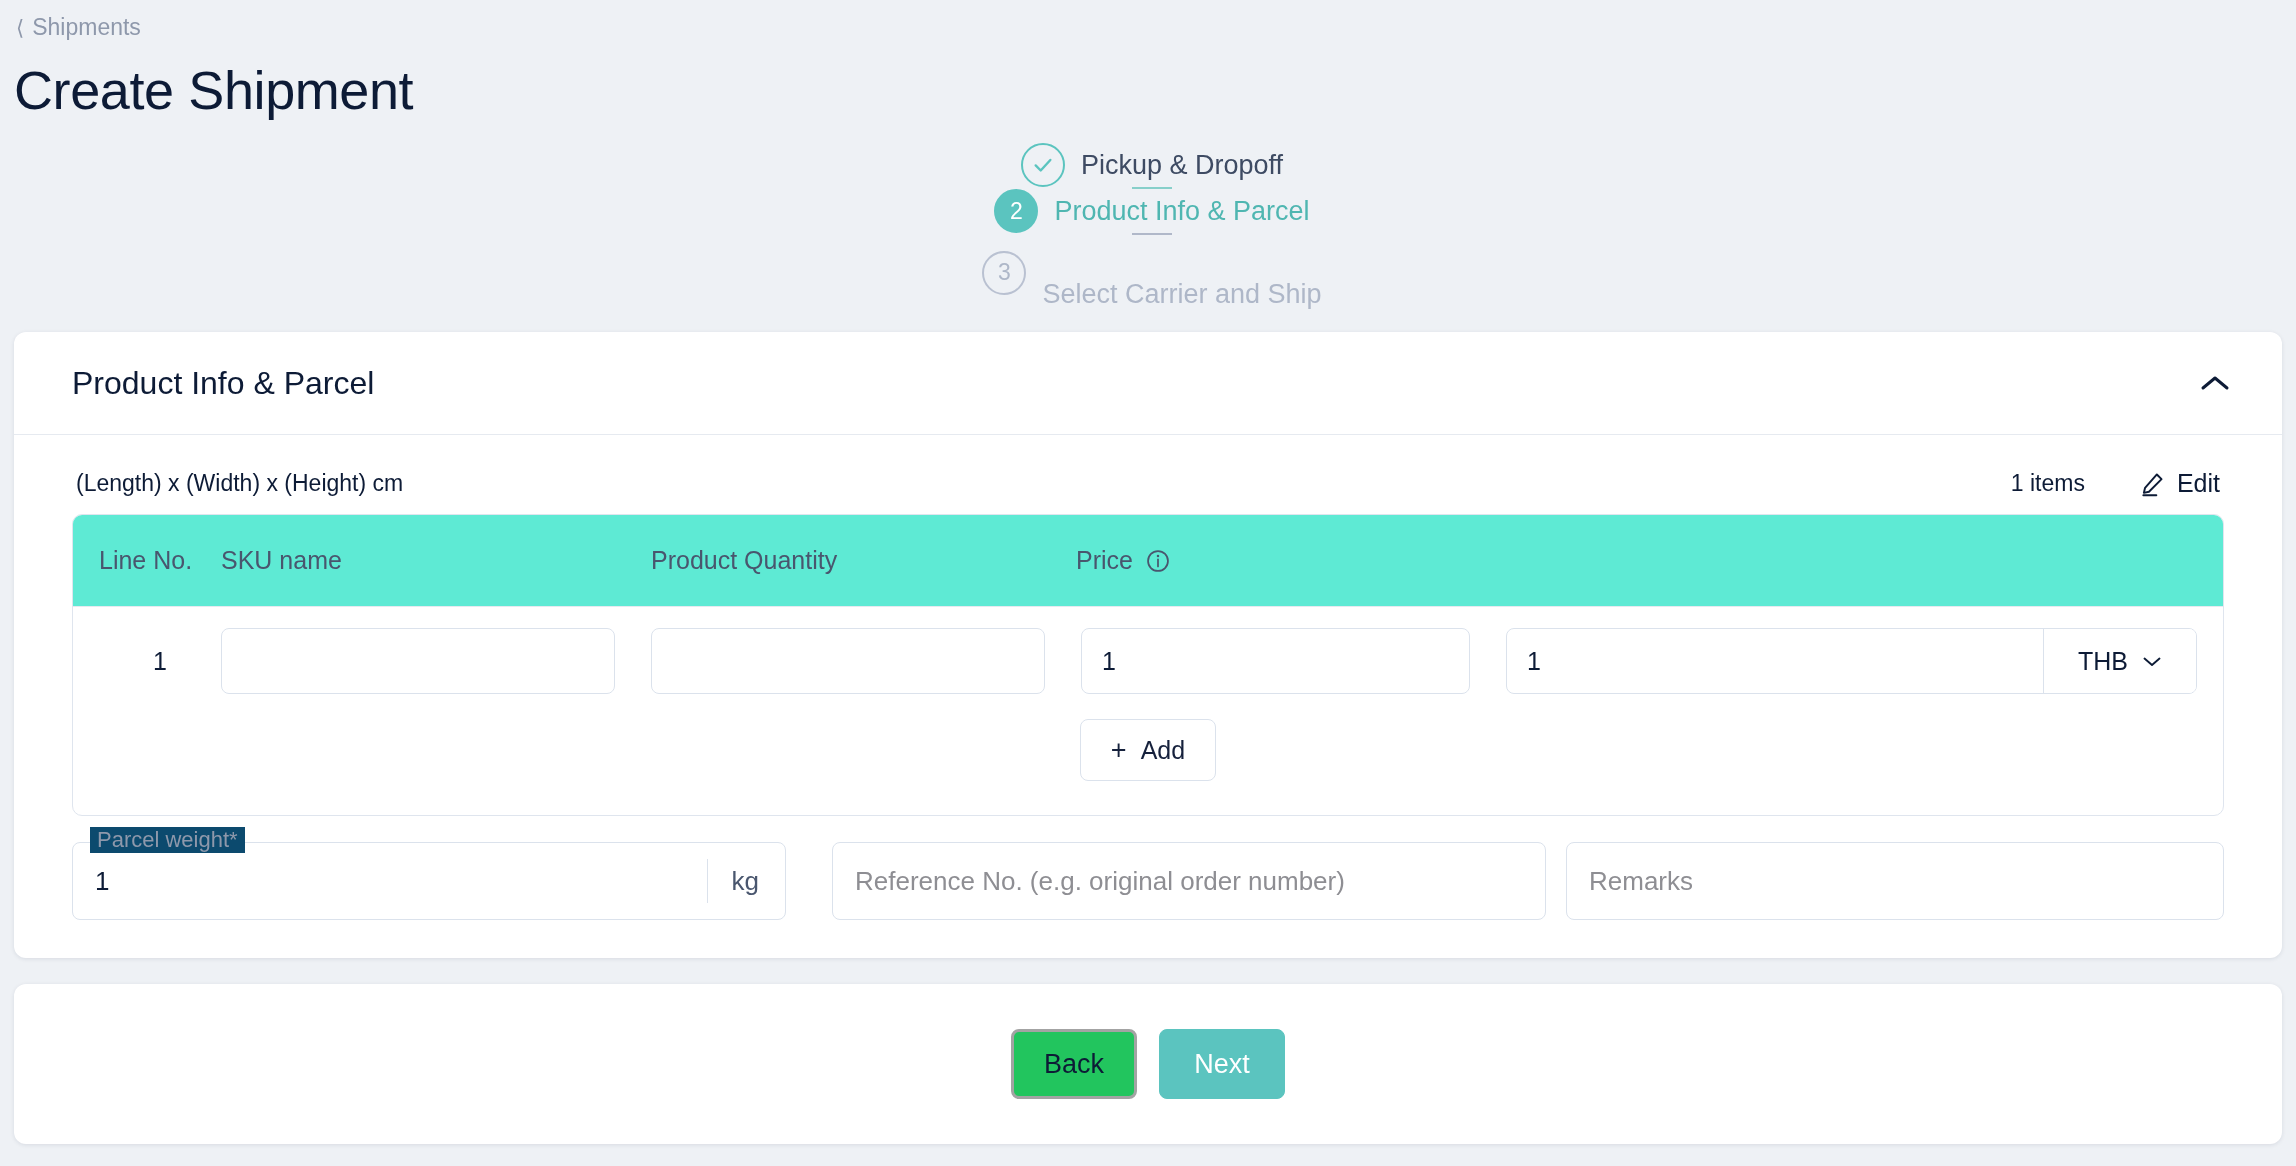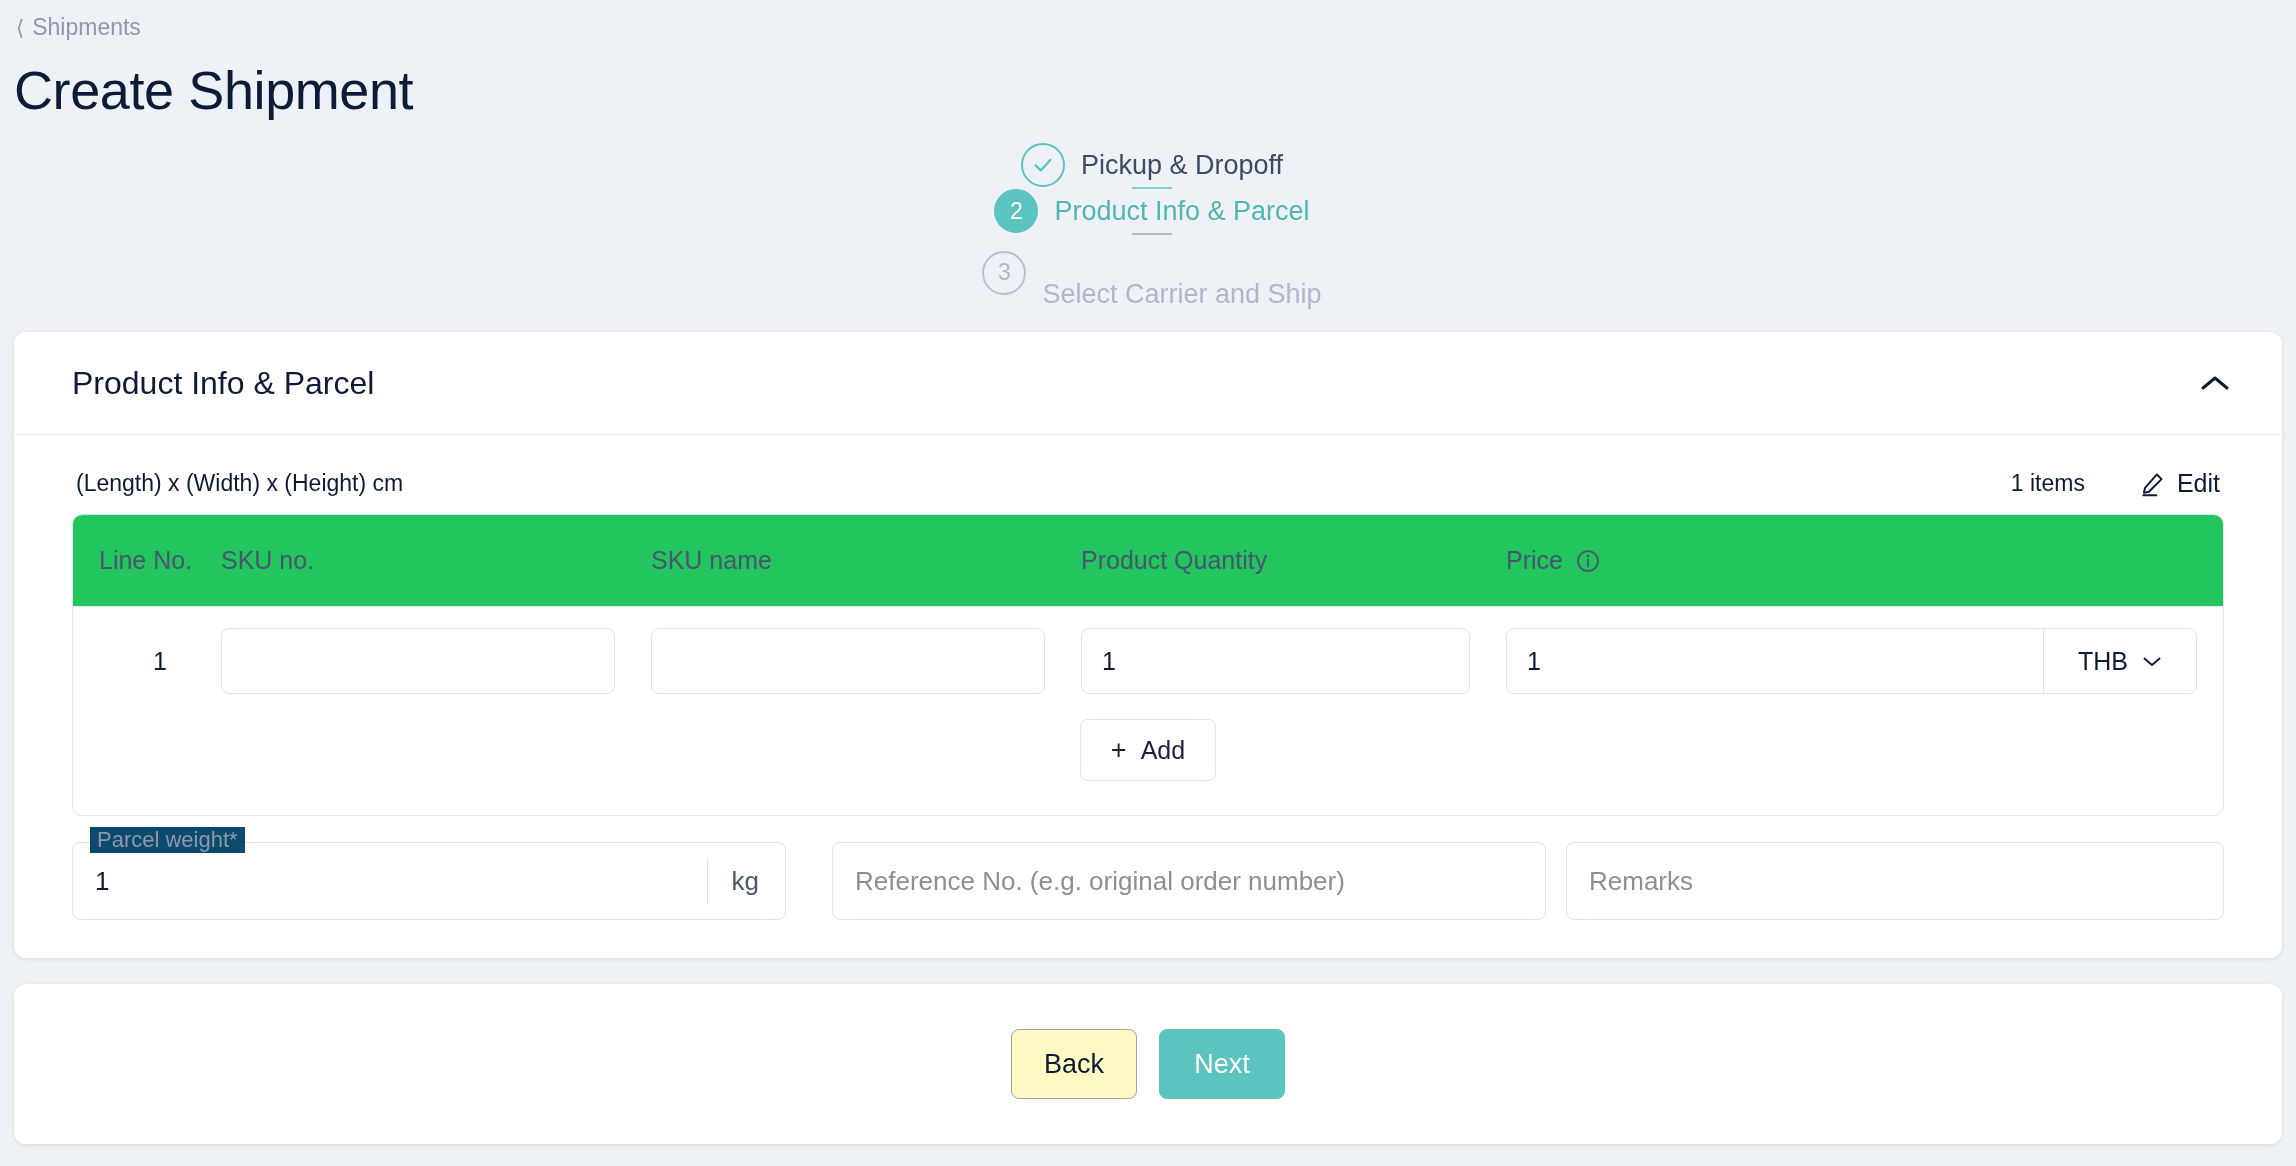--- a/index.html
+++ b/index.html
@@ -110,21 +110,21 @@
   }
 
   
   .table-wrap {
     border: 1px solid #dfe5ee;
     border-radius: 10px;
     overflow: hidden;
   }
   .thead {
     display: flex; align-items: center;
-    background: #22c55e;
+    background: #5eead4;
     border-bottom: 1px solid #e6eaf0;
     height: 92px;
     padding: 0 26px;
   }
   .th { font-size: 25px; color: #49566e; display: flex; align-items: center; gap: 12px; }
   .col-line   { width: 122px; }
   .col-sku    { width: 430px; }
   .col-skun   { width: 430px; }
   .col-qty    { width: 425px; }
   .col-price  { flex: 1 1 auto; }
@@ -214,21 +214,21 @@
   .float-label .req { color: #8e98ab; }
 
   
   .footer-card { height: 160px; display: flex; align-items: center; justify-content: center; gap: 22px; }
   .btn {
     height: 70px; min-width: 126px; border-radius: 8px;
     font-size: 27px; font-family: inherit; cursor: pointer;
     display: flex; align-items: center; justify-content: center;
     padding: 0 26px;
   }
-  .btn-back { background: #fef9c3; border: 1px solid #a3a3a3; color: #0d1b36; }
+  .btn-back { background: #22c55e; border: 3px solid #a3a3a3; color: #0d1b36; }
   .btn-next { background: #5bc4bf; border: 1px solid #5bc4bf; color: #ffffff; }
 
   .bottom-pad { height: 22px; }
 </style>
 </head>
 <body>
 
 <div class="page">
 
   <div class="breadcrumb">
@@ -289,21 +289,20 @@
             </svg>
             <span>Edit</span>
           </button>
         </div>
       </div>
 
       <div class="table-wrap">
 
         <div class="thead">
           <div class="th col-line">Line No.</div>
-          <div class="th col-sku">SKU no.</div>
           <div class="th col-skun">SKU name</div>
           <div class="th col-qty">Product Quantity</div>
           <div class="th col-price">
             <span>Price</span>
             <svg width="26" height="26" viewBox="0 0 24 24" fill="none" stroke="#49566e" stroke-width="1.6">
               <circle cx="12" cy="12" r="9.2"></circle>
               <line x1="12" y1="10.6" x2="12" y2="17" stroke-linecap="round"></line>
               <circle cx="12" cy="7.3" r="1.15" fill="#49566e" stroke="none"></circle>
             </svg>
           </div>

